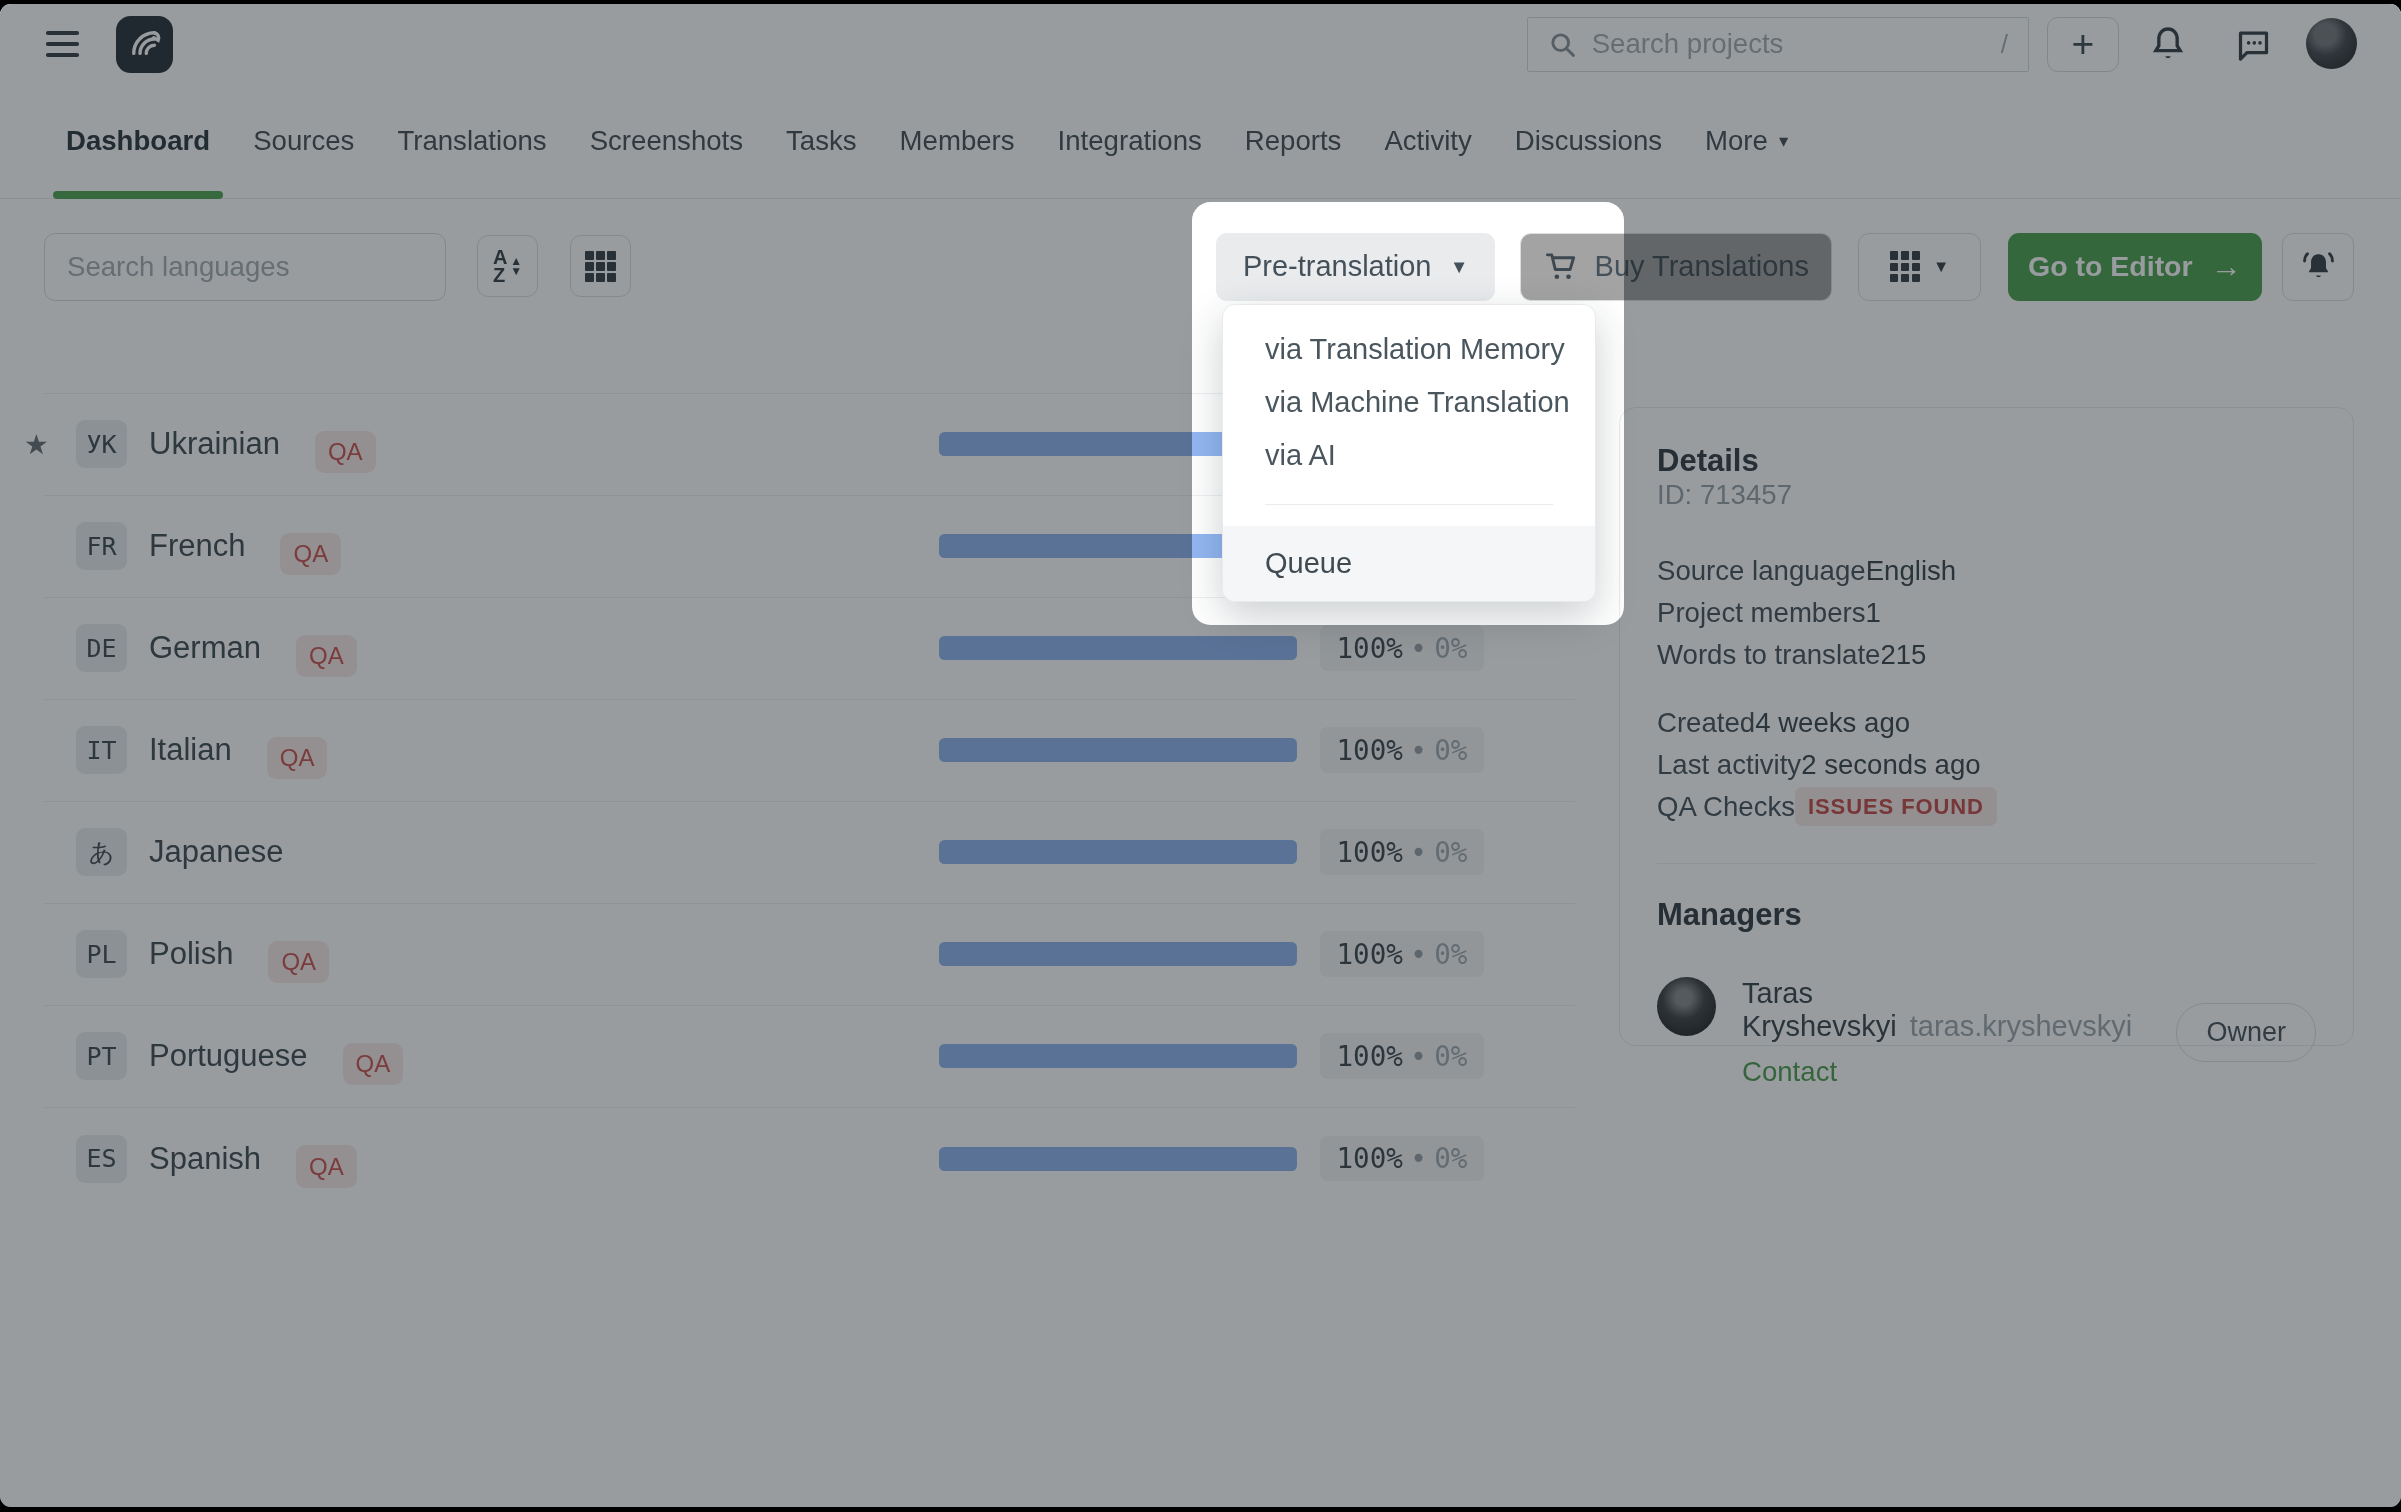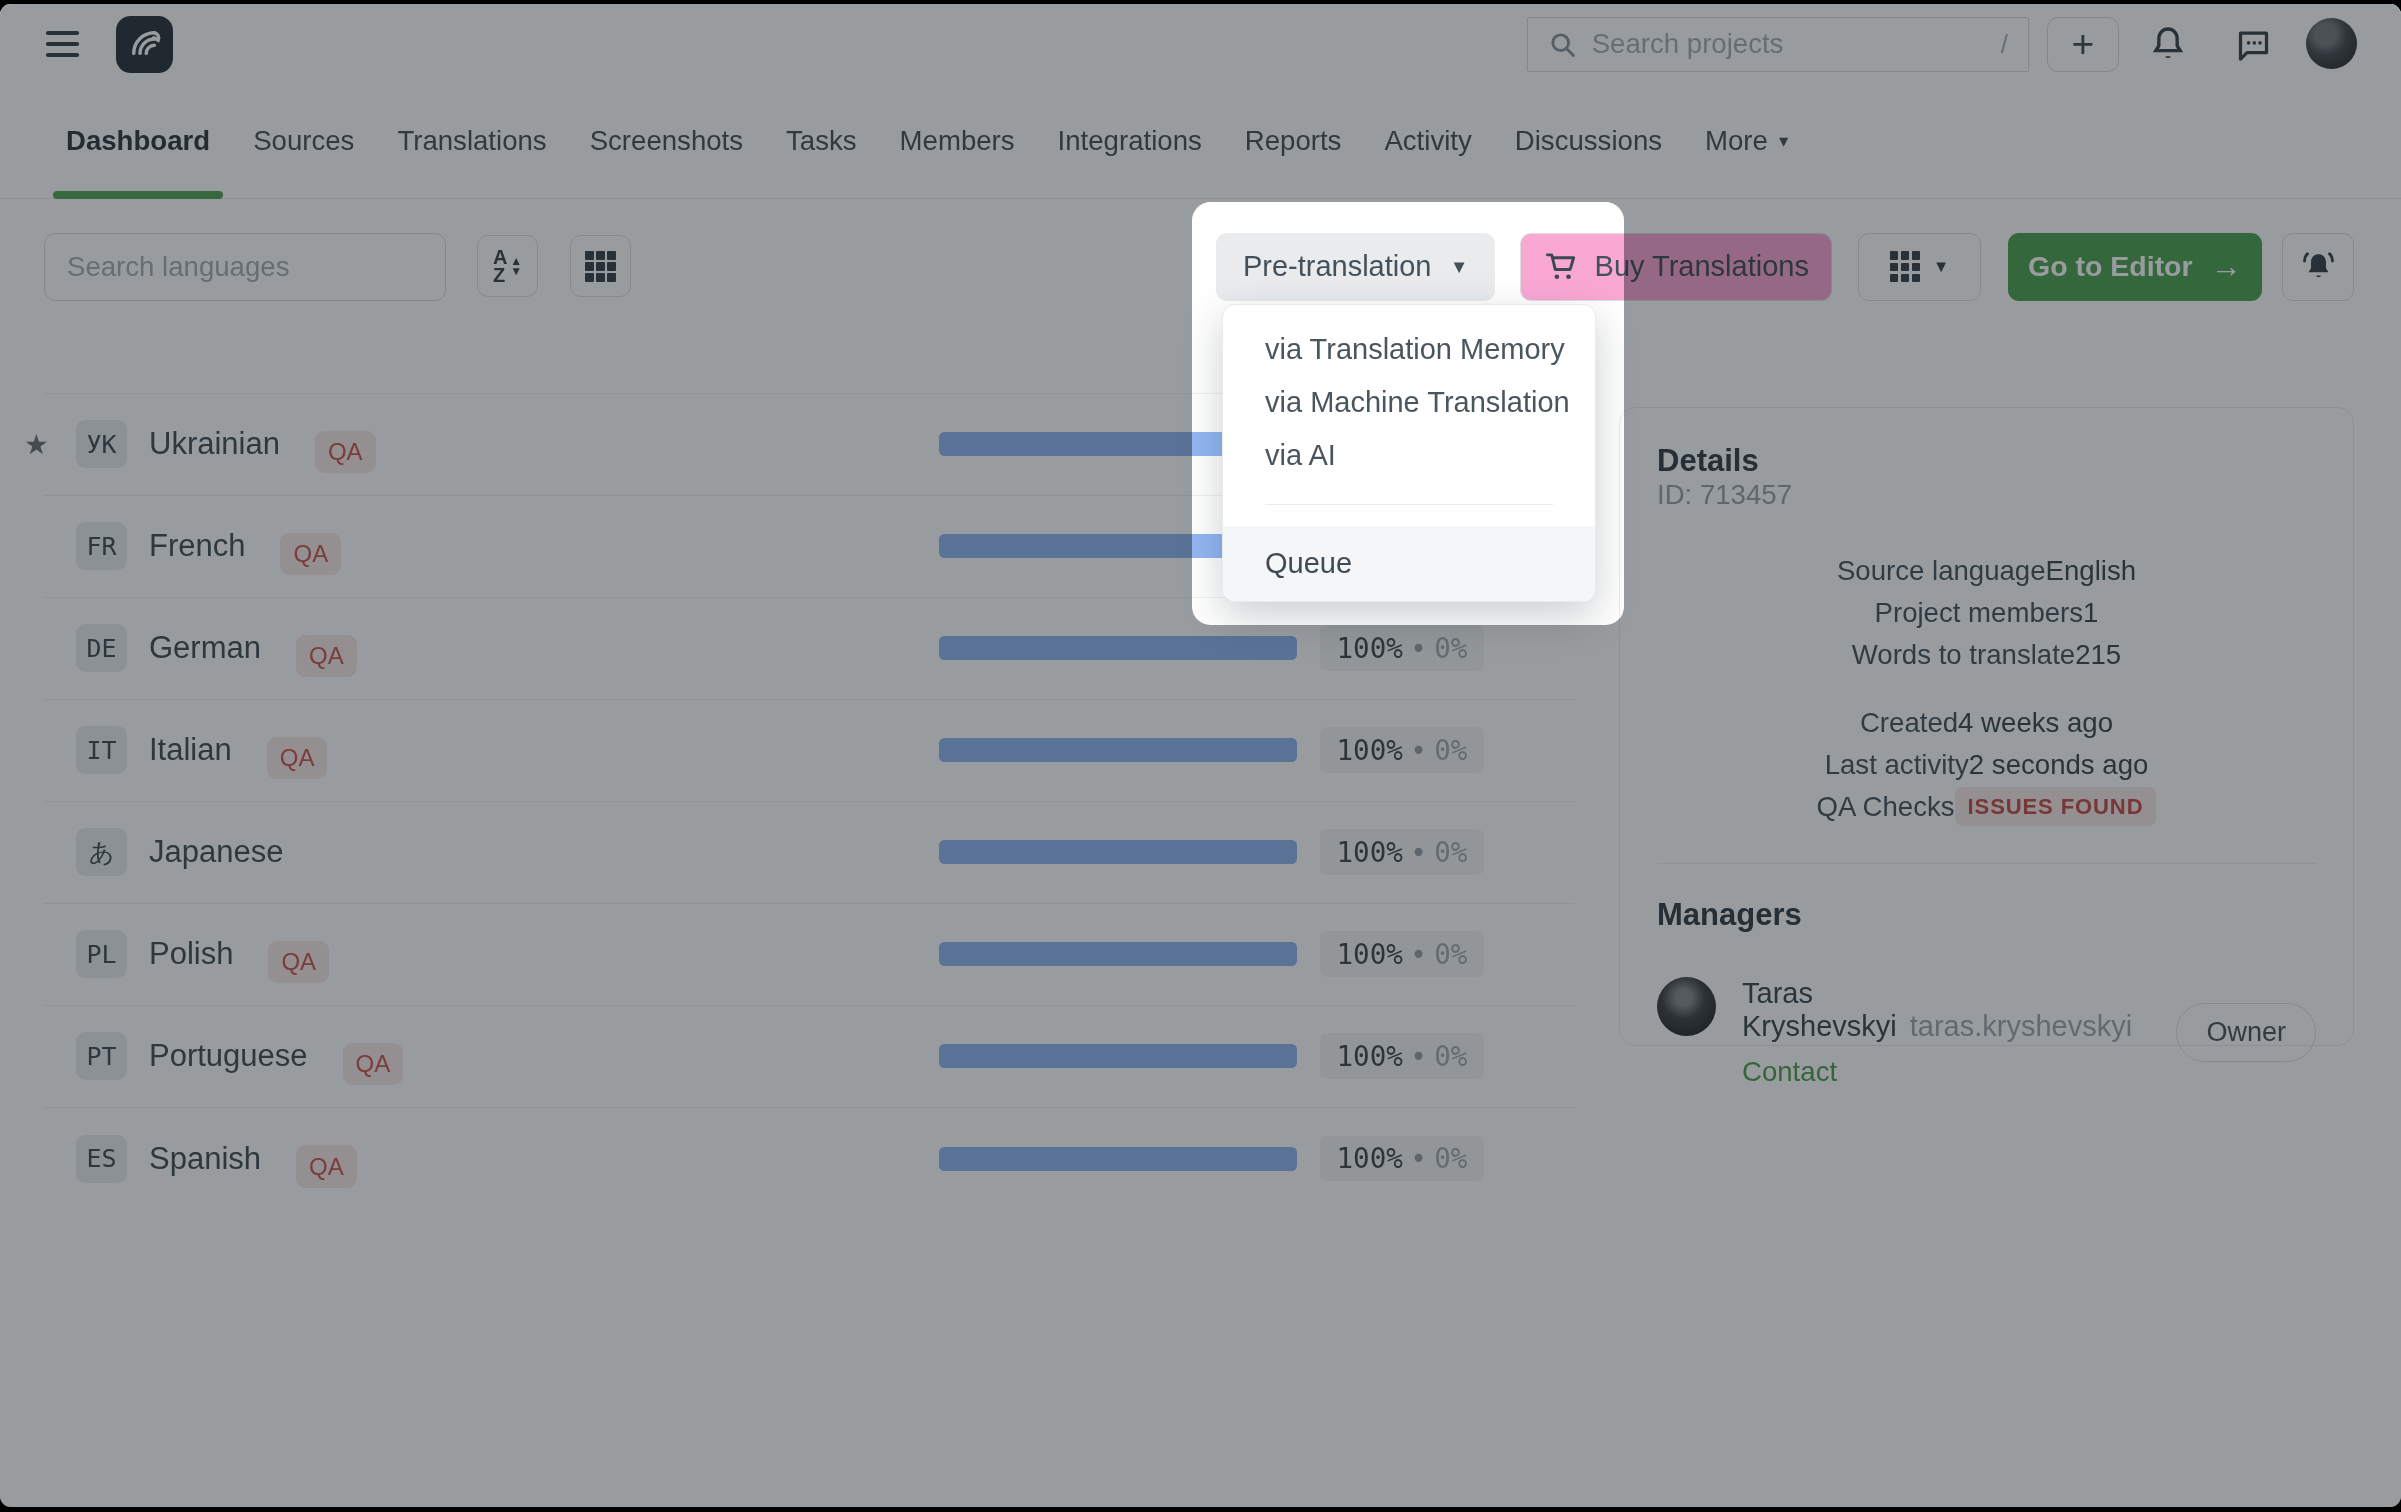--- a/index.html
+++ b/index.html
@@ -34,21 +34,21 @@
   .lang-search input::placeholder { color:#a7b0b7; }
   .tool-btn { position:absolute; top:2.8px; height:62px; border:1.8px solid #dadfe2; border-radius:11px; background:#fff; display:flex; align-items:center; justify-content:center; cursor:pointer; }
   .az { left:477px; width:61px; display:flex; gap:2.8px; font-weight:bold; color:#3d4850; }
   .az .letters { display:flex; flex-direction:column; font-size:20px; line-height:18.4px; }
   .az .arrows { display:flex; flex-direction:column; font-size:12px; line-height:10px; color:#3d4850; }
   .gridbtn { left:570px; width:61px; }
   .gridglyph { display:grid; grid-template-columns:repeat(3,8.3px); grid-template-rows:repeat(3,8.3px); gap:2.8px; }
   .gridglyph i { background:#3d4850; border-radius:0.9px; }
   .pretrans-btn { position:absolute; left:1216px; top:0; width:279px; height:68px; background:#e9ebed; border-radius:11px; display:flex; align-items:center; justify-content:center; gap:18.4px; font-size:29px; color:#45515a; cursor:pointer; }
   .pretrans-btn .caret { font-size:18.4px; }
-  .buy-btn { position:absolute; left:1520px; top:0; width:312px; height:68px; border:1.8px solid #dadfe2; border-radius:11px; background:#f9a8d4; display:flex; align-items:center; justify-content:center; gap:16.5px; font-size:29px; color:#45515a; cursor:pointer; }
+  .buy-btn { position:absolute; left:1520px; top:0; width:312px; height:68px; border:1.8px solid #dadfe2; border-radius:11px; background:#a3a3a3; display:flex; align-items:center; justify-content:center; gap:16.5px; font-size:29px; color:#45515a; cursor:pointer; }
   .gridcaret-btn { position:absolute; left:1858px; top:0; width:123px; height:68px; border:1.8px solid #dadfe2; border-radius:11px; display:flex; align-items:center; justify-content:center; gap:13px; cursor:pointer; }
   .gridcaret-btn .caret { font-size:16.5px; color:#3d4850; }
   .editor-btn { position:absolute; left:2008px; top:0; width:254px; height:68px; background:#53a458; border-radius:11px; display:flex; align-items:center; justify-content:center; gap:18.4px; font-size:28.5px; font-weight:bold; color:#fff; cursor:pointer; }
   .editor-btn .arrow { font-size:31px; font-weight:normal; }
   .bell-btn { position:absolute; left:2282px; top:0; width:72px; height:68px; border:1.8px solid #dadfe2; border-radius:11px; display:flex; align-items:center; justify-content:center; cursor:pointer; }
 
   
   .lang-list { position:absolute; top:389px; left:44px; width:1531px; border-top:1.8px solid #edf0f2; }
   .lang-row { position:relative; height:102px; border-bottom:1.8px solid #edf0f2; display:flex; align-items:center; padding-left:32px; cursor:pointer; }
   .lang-row:last-child { border-bottom:none; }
@@ -60,21 +60,21 @@
   .bar .approved { height:100%; background:#5da15f; }
   .pct { position:absolute; left:1276px; top:50%; transform:translateY(-50%); background:#f3f5f6; border-radius:7.3px; padding:6.4px 16.5px; font-family:"DejaVu Sans Mono",monospace; font-size:27.6px; color:#444e56; white-space:nowrap; }
   .pct .dot { color:#99a3ab; margin:0 7.3px; }
   .pct .sub { color:#a3adb4; }
 
   
   .panel { position:absolute; left:1619px; top:403px; width:735px; height:639px; background:#fff; border:1.8px solid #e8ebee; border-radius:16.5px; padding:35px 37px; }
   .panel-head { display:flex; align-items:baseline; justify-content:space-between; margin-bottom:39px;flex-direction:column; }
   .panel-title { font-size:31px; font-weight:bold; color:#39434c; }
   .panel-id { font-size:27.6px; color:#9aa4ac; }
-  .drow { display:flex; justify-content:center; align-items:center; height:42px; font-size:27.6px; }
+  .drow { display:flex; justify-content:flex-start; align-items:center; height:42px; font-size:27.6px; }
   .drow .dlabel { color:#4d5962; }
   .drow .dvalue { color:#414c55; }
   .drow .dbadge { background:#f7e9e9; color:#c4504e; font-size:22px; font-weight:bold; letter-spacing:0.9px; padding:6.4px 13px; border-radius:7.3px; }
   .group-gap { height:26px; }
   .panel-divider { border-top:1.8px solid #edf0f2; margin-top:35px; }
   .managers-title { font-size:31px; font-weight:bold; color:#39434c; margin-top:33px; }
   .manager-row { display:flex; margin-top:44px; align-items:flex-start; }
   .mgr-avatar { width:59px; height:59px; border-radius:50%; background:radial-gradient(circle at 45% 35%, #8a8d90 0 16%, #46494d 42%, #1f2224 100%); flex:none; }
   .mgr-info { margin-left:26px; }
   .mgr-nameline { font-size:29px; color:#414c55; }

